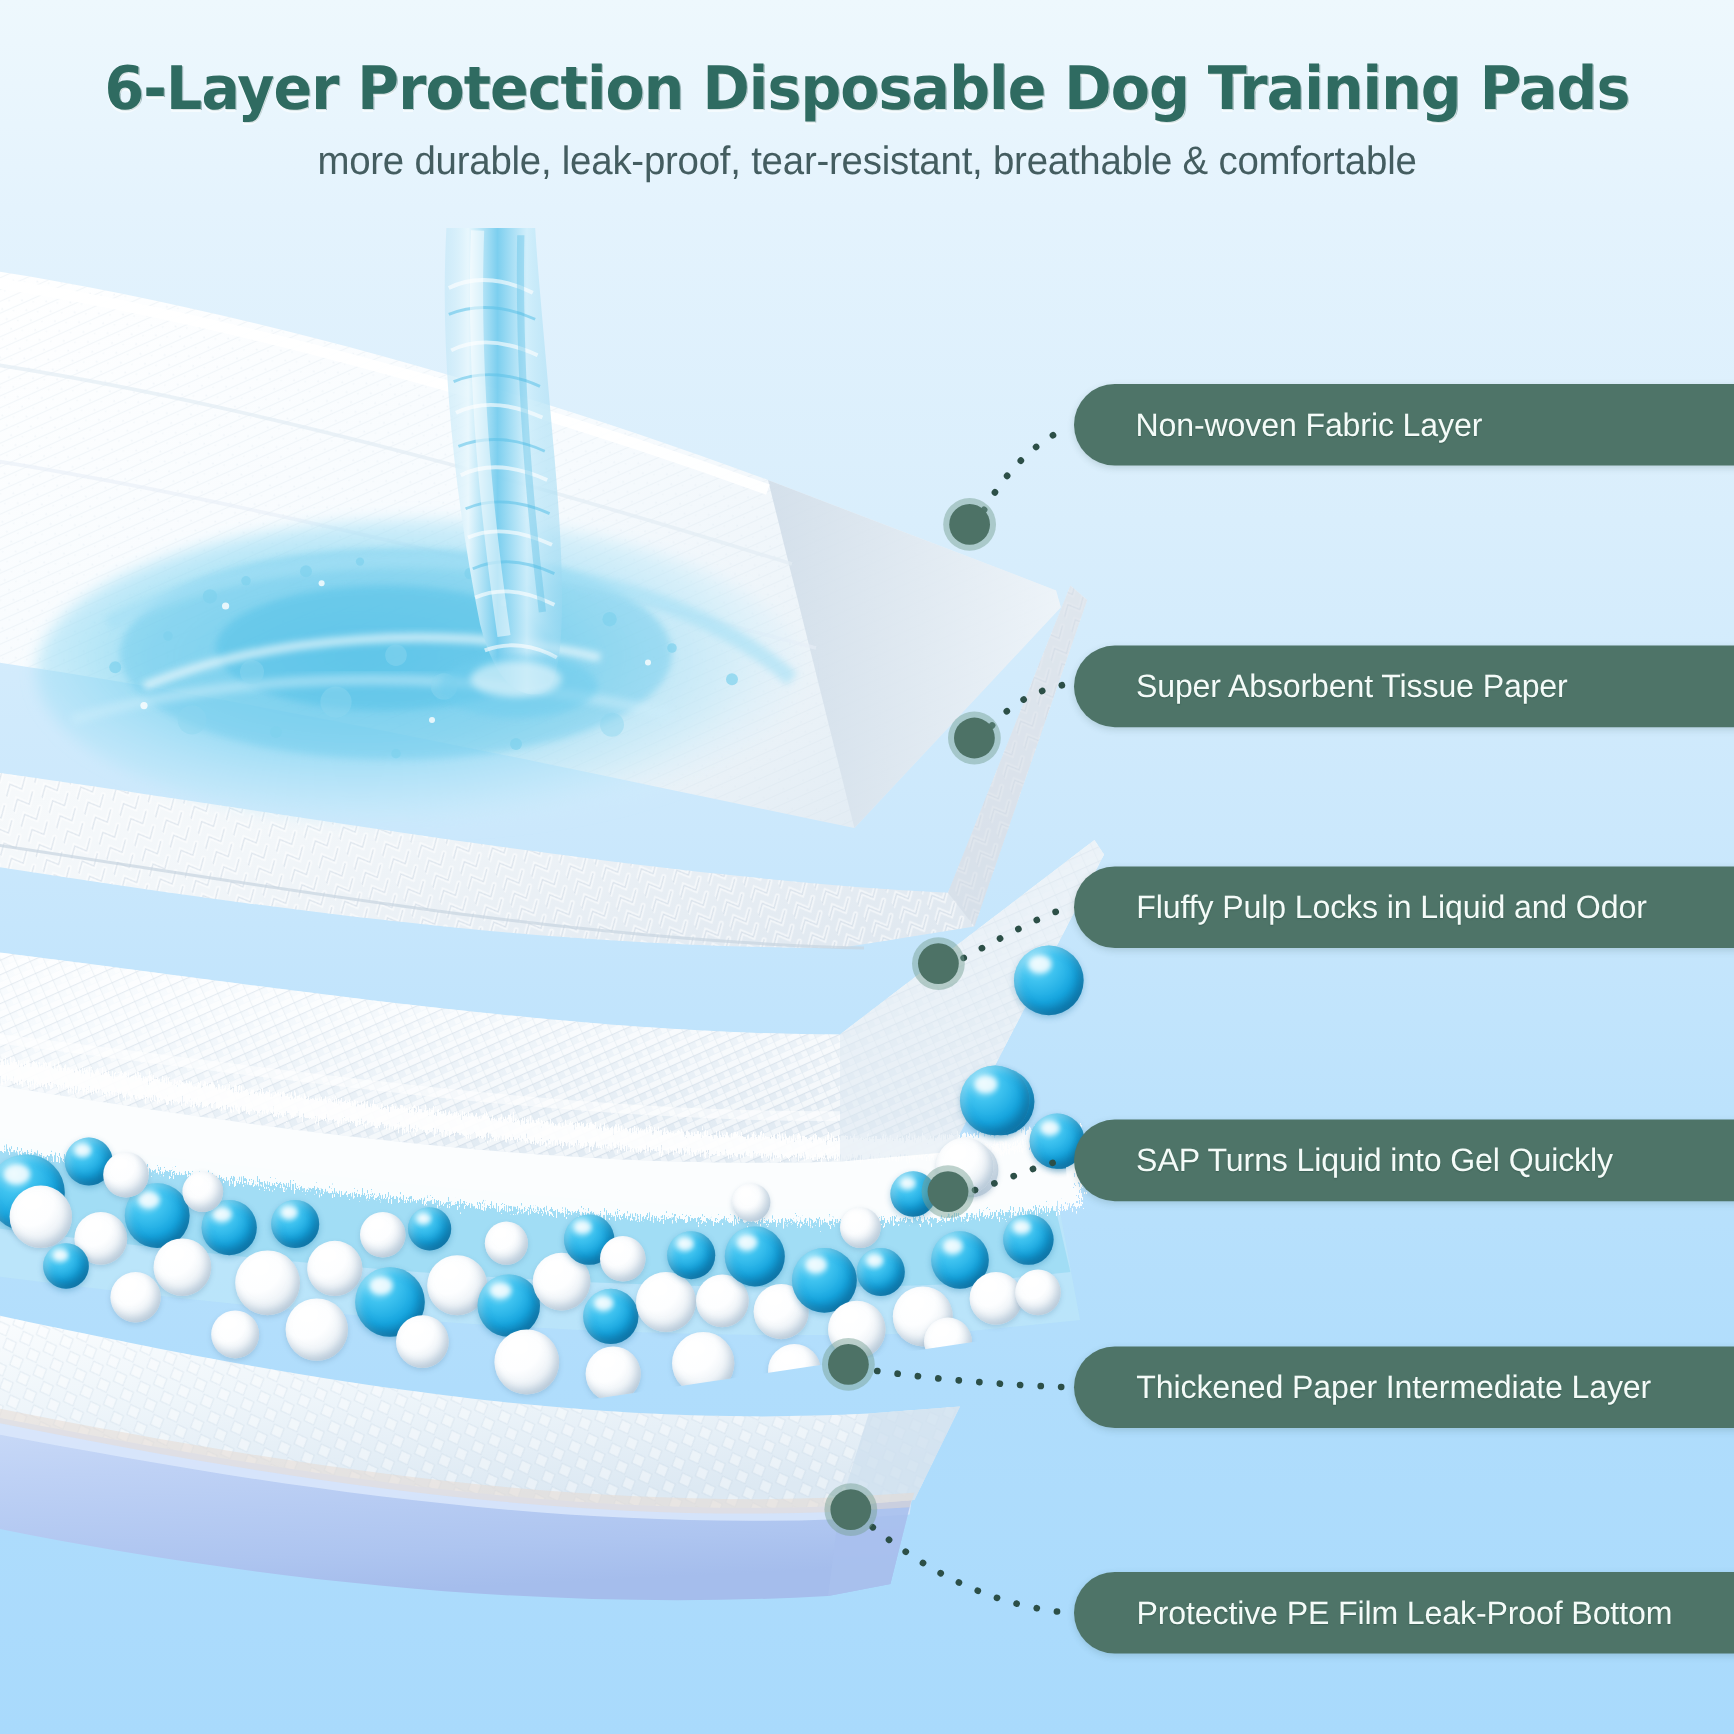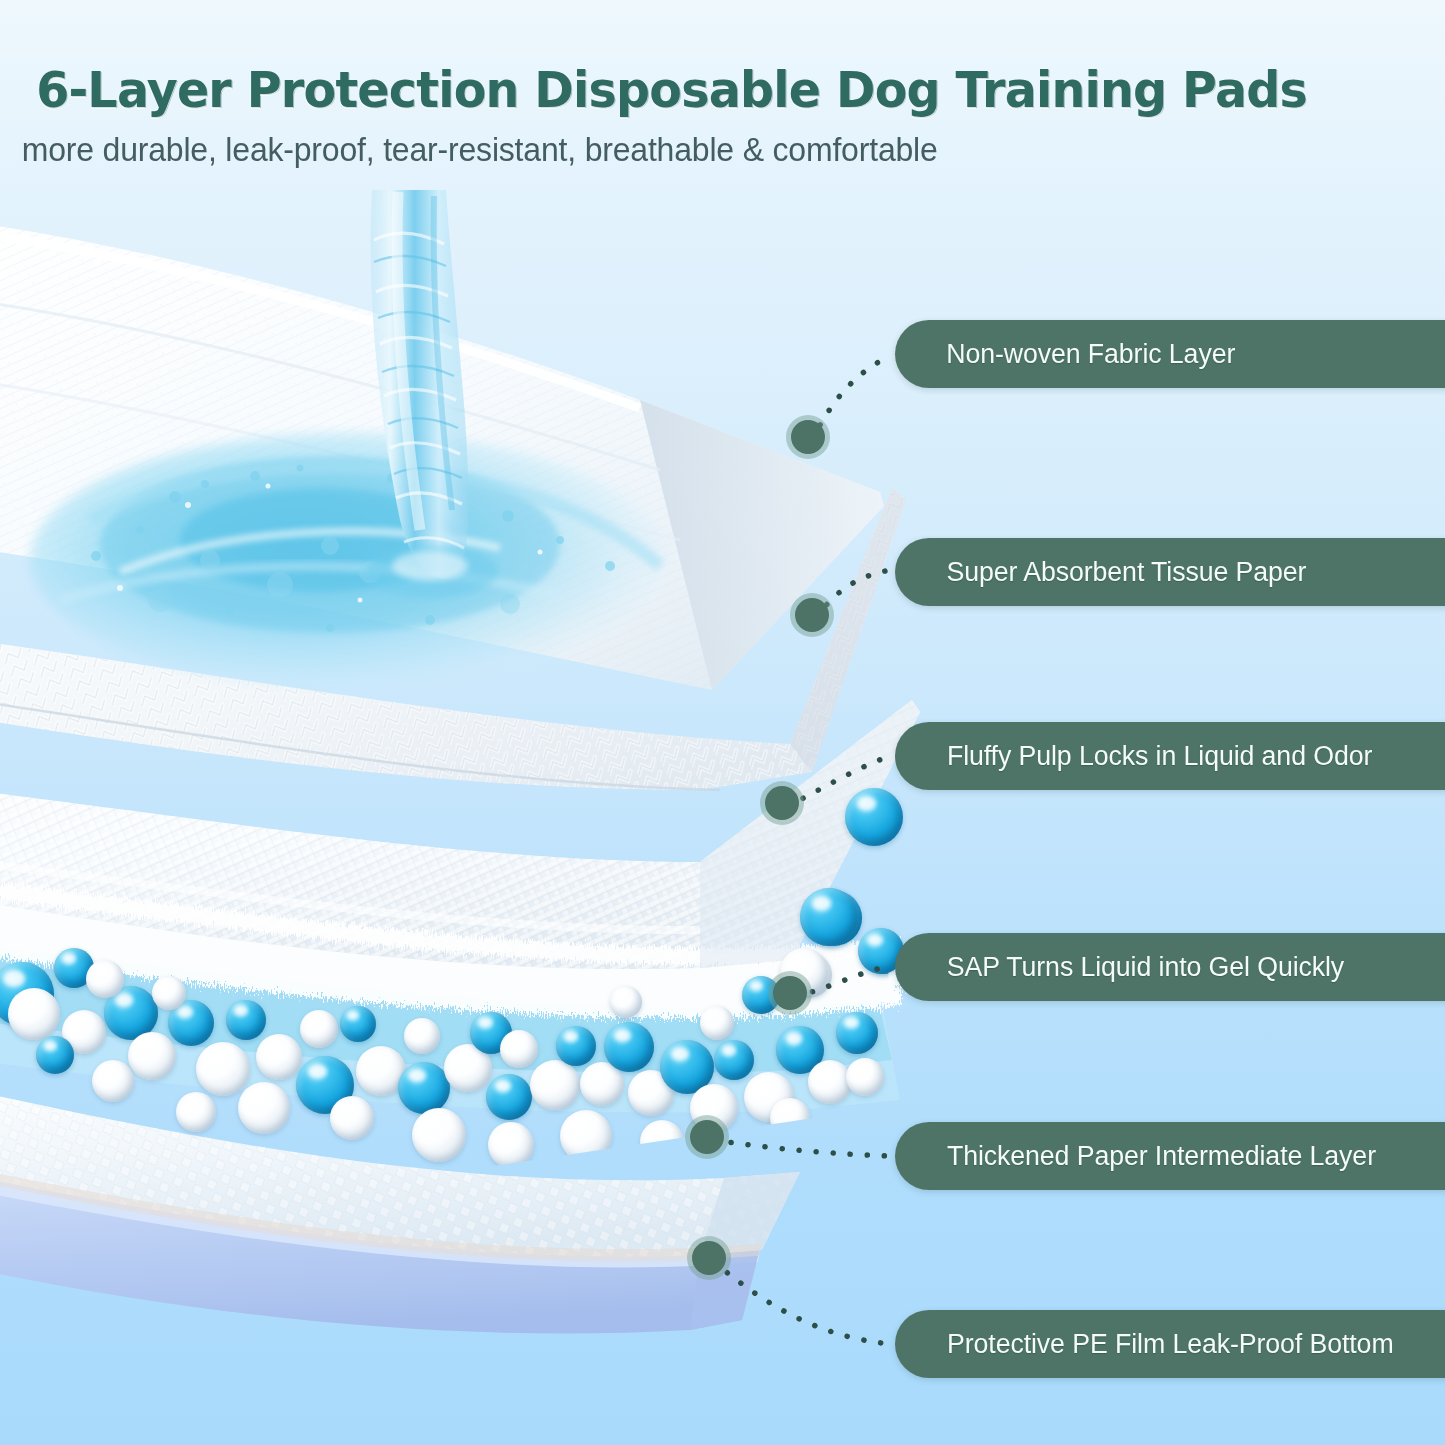--- a/index.html
+++ b/index.html
@@ -7,21 +7,21 @@
     width:1445px;height:1445px;overflow:hidden;
     font-family:"Liberation Sans", sans-serif;
     background:#eaf6fd;
   }
   #poster{
     position:relative;width:1445px;height:1445px;overflow:hidden;
     background:linear-gradient(180deg,#eef8fd 0%,#e4f3fd 12%,#d9eefc 30%,#cbe8fc 48%,#bce2fc 64%,#b0ddfc 80%,#a9dafc 100%);
   }
 
   
-  .hdr{position:absolute;left:0;top:16px;width:1445px;z-index:40;}
+  .hdr{position:absolute;left:0;top:0;width:1445px;text-align:center;z-index:40;}
   .title{
     margin:0;padding-top:48px;
     font-family:"DejaVu Sans", sans-serif;
     font-size:50px;font-weight:700;letter-spacing:-0.8px;
     color:#2f6b61;line-height:1.06;
     text-shadow:0 2px 0 rgba(255,255,255,.55), 1px 1px 0 rgba(22,73,66,.35);
     transform:scaleX(.95);
   }
   .subtitle{
     margin:0;padding-top:14px;

